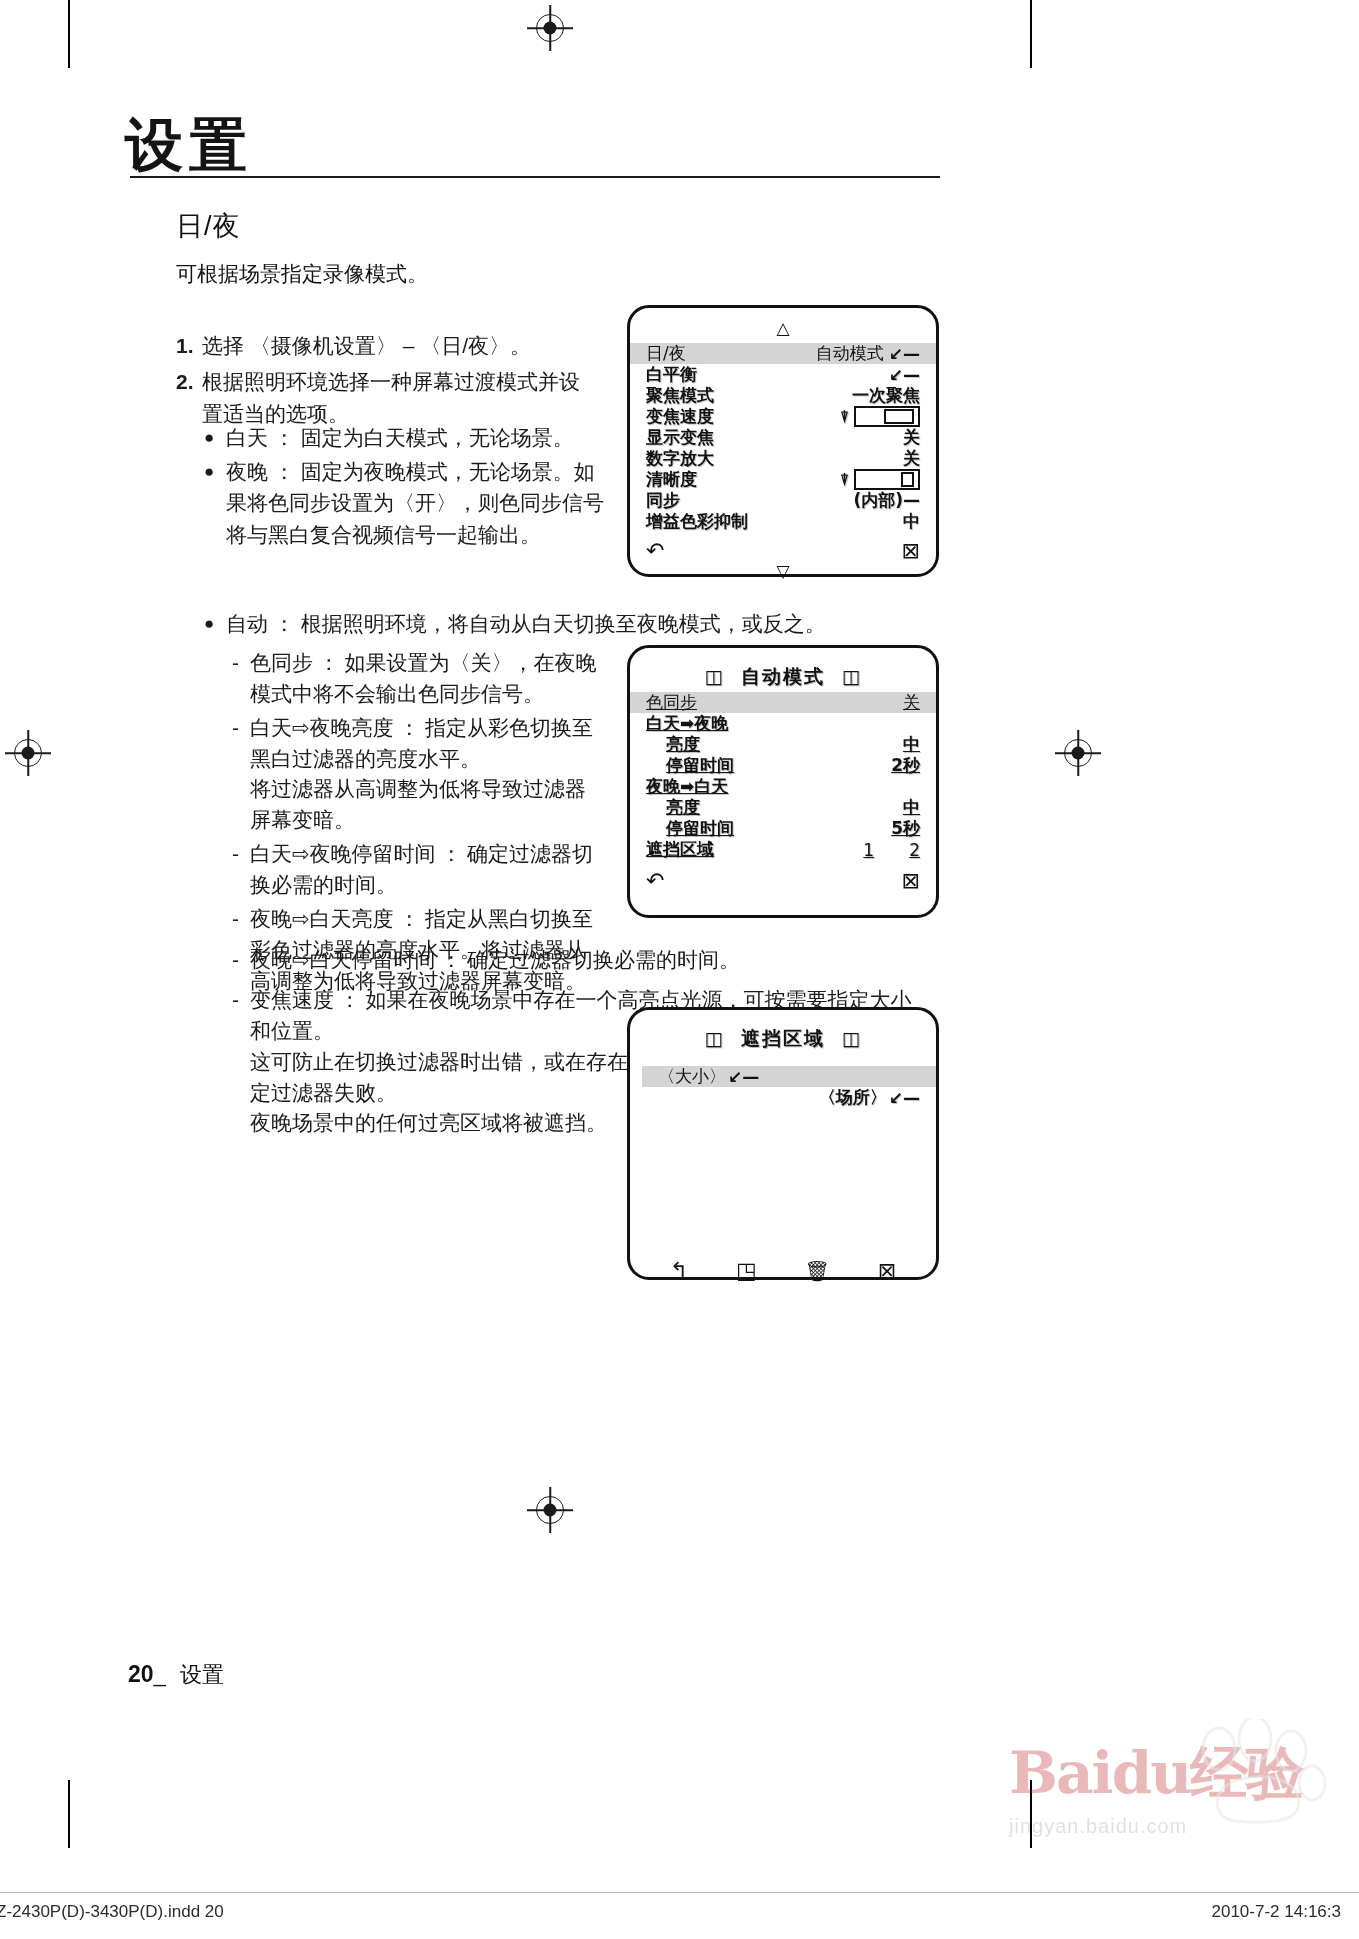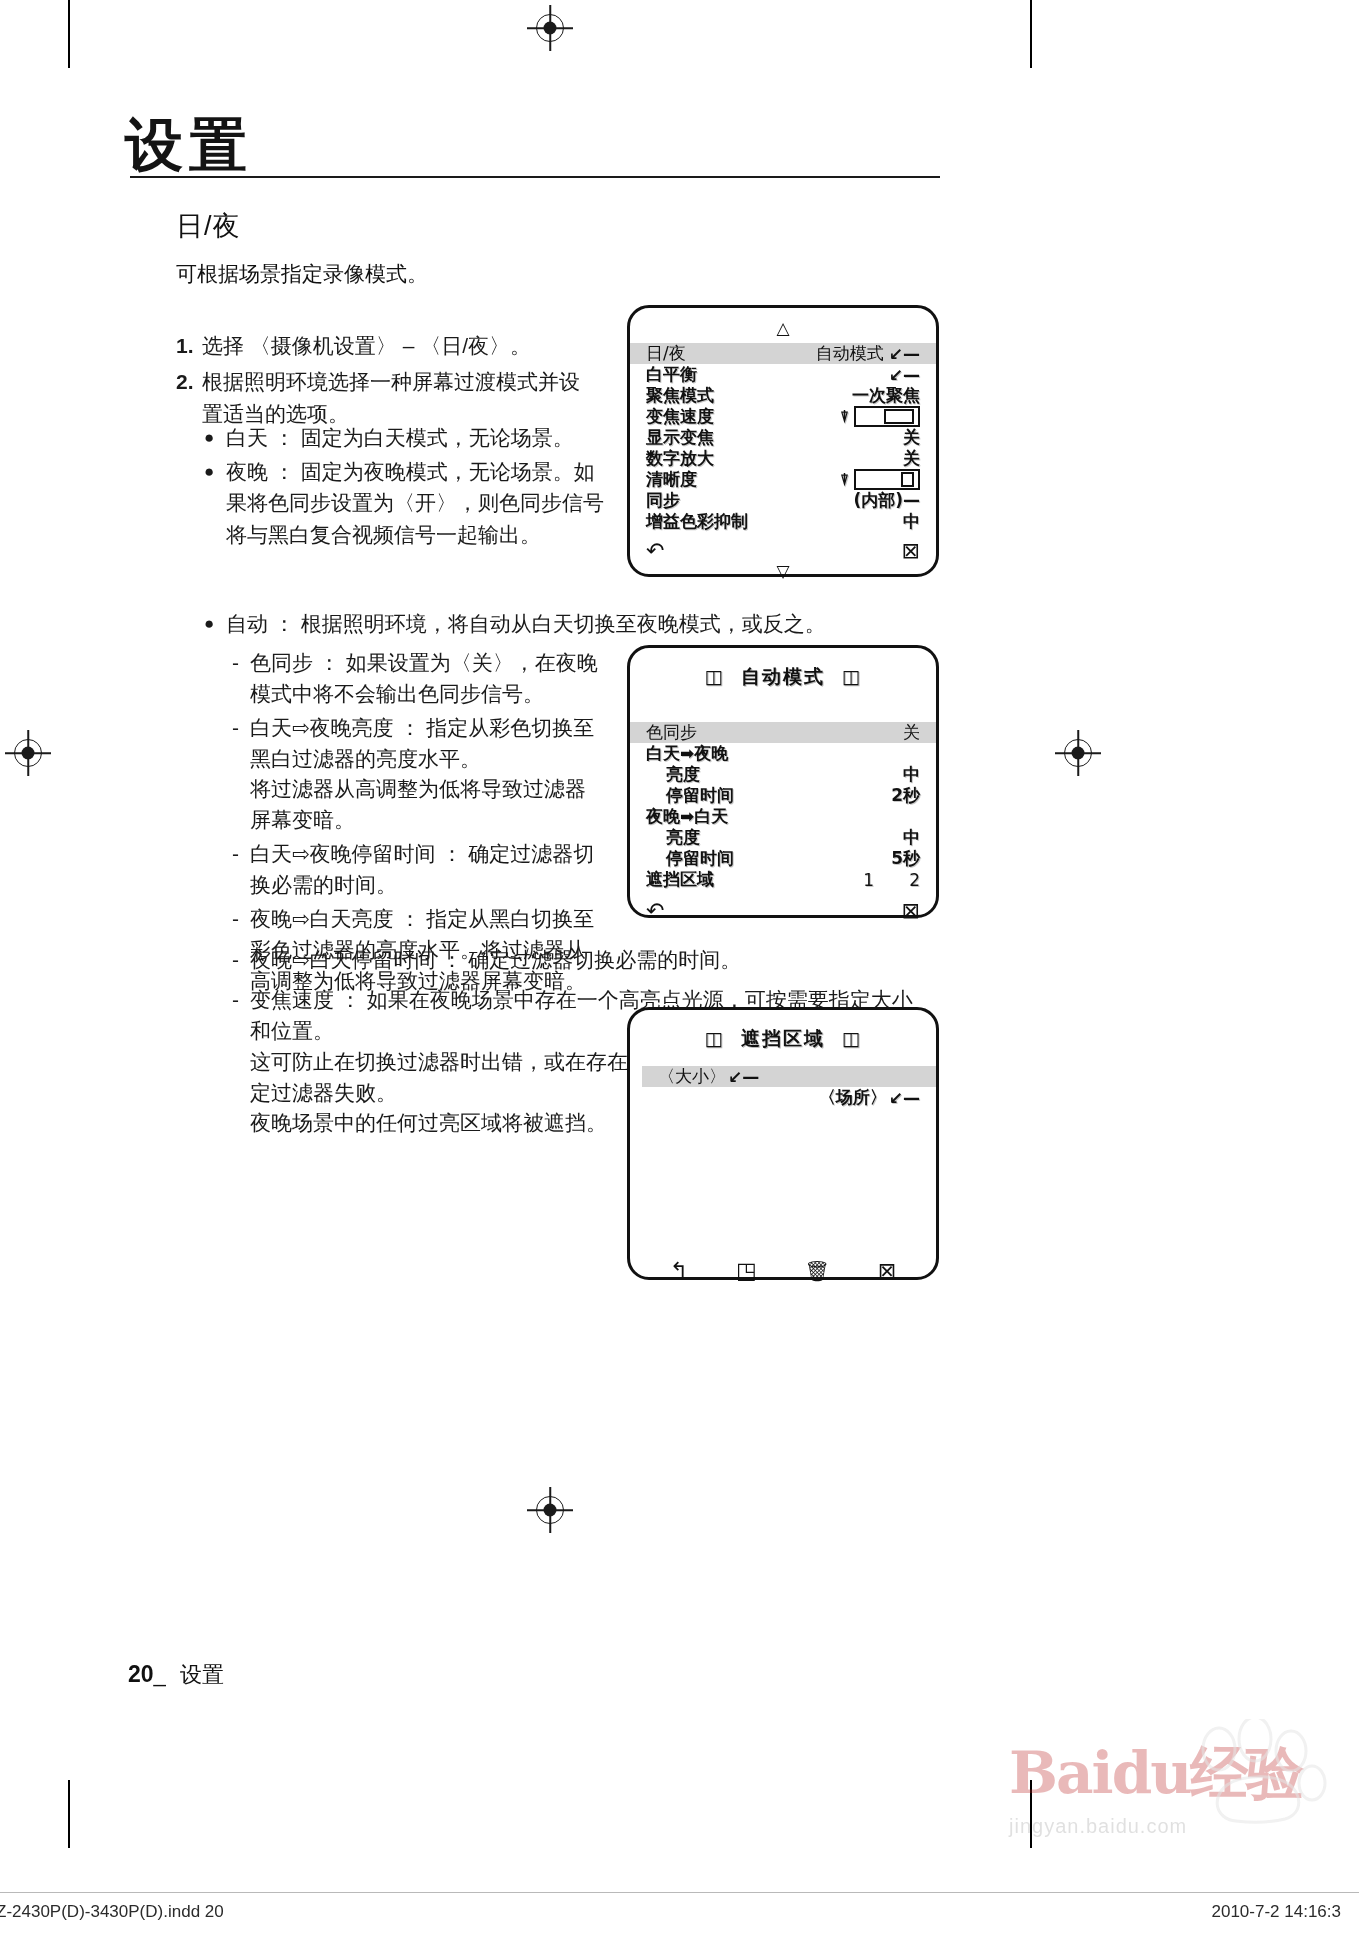--- a/index.html
+++ b/index.html
@@ -53,21 +53,21 @@
   .bl-item { display:flex; font-size:21px; line-height:1.5; margin-bottom:2px; }
   .bl-dot { flex:0 0 22px; font-size:17px; line-height:1.85; }
   .bl-text { flex:1; }
 
   .auto-block { position:absolute; left:204px; top:608px; width:690px; }
   .auto-head { display:flex; font-size:21px; line-height:1.5; }
 
   .dash-list { position:absolute; left:232px; top:648px; width:370px; }
   .dash-item { display:flex; font-size:21px; line-height:1.47; margin-bottom:3px; }
   .dash-mark { flex:0 0 18px; }
-  .dash-text { flex:1; }
+  .dash-text { flex:1;font-family:Liberation Serif, serif; }
   .dash-wide { width:700px; }
 
   .notes { position:absolute; left:204px; top:1434px; width:400px; }
   .note-item { display:flex; font-size:21px; line-height:1.5; margin-bottom:26px; }
   .note-sq { flex:0 0 24px; padding-top:9px; }
   .note-sq i { display:block; width:10px; height:10px; background:#9a9a9a; }
   .note-text { flex:1; }
 
   
   .page-foot {
@@ -302,21 +302,21 @@
 夜晚场景中的任何过亮区域将被遮挡。</span>
     </div>
   </div>
 
   <div class="osd" style="left:627px;top:645px;width:312px;height:273px;">
     <div class="osd-title">
       <span>◫</span>
       <span style="margin:0 8px;">自动模式</span>
       <span>◫</span>
     </div>
-    <div class="osd-rows" style="margin-top:32px;">
+    <div class="osd-rows" style="margin-top:2px;text-decoration:underline;">
       <div class="osd-row selected">
         <span class="lbl">色同步</span>
         <span class="val">关</span>
       </div>
       <div class="osd-row">
         <span class="lbl">白天➡夜晚</span>
         <span class="val"></span>
       </div>
       <div class="osd-row indent">
         <span class="lbl">亮度</span>

